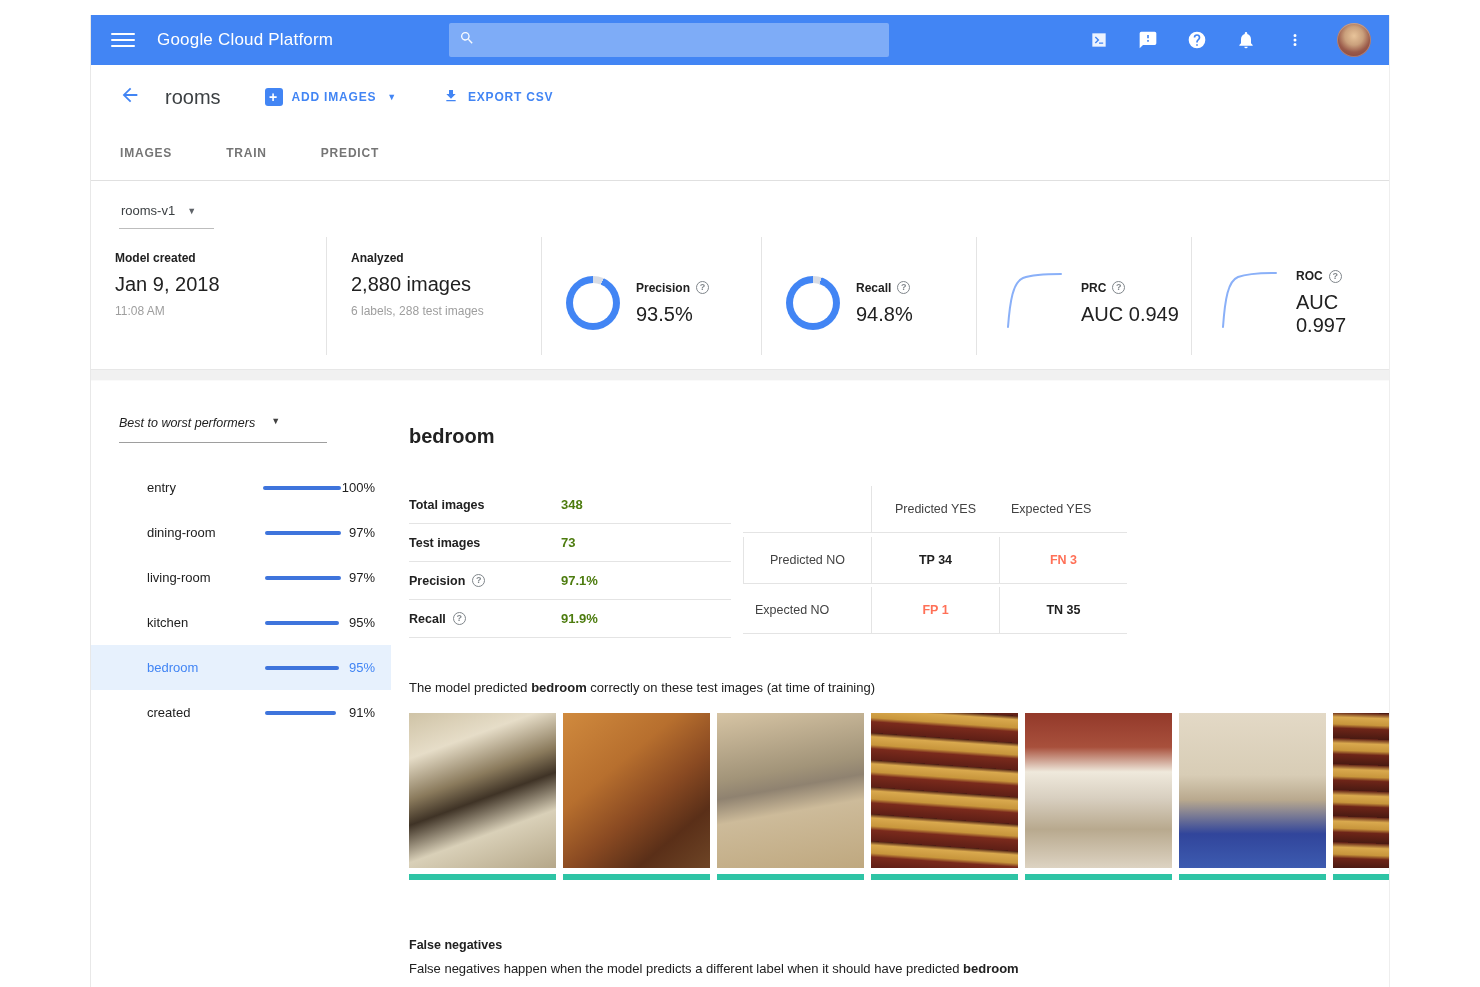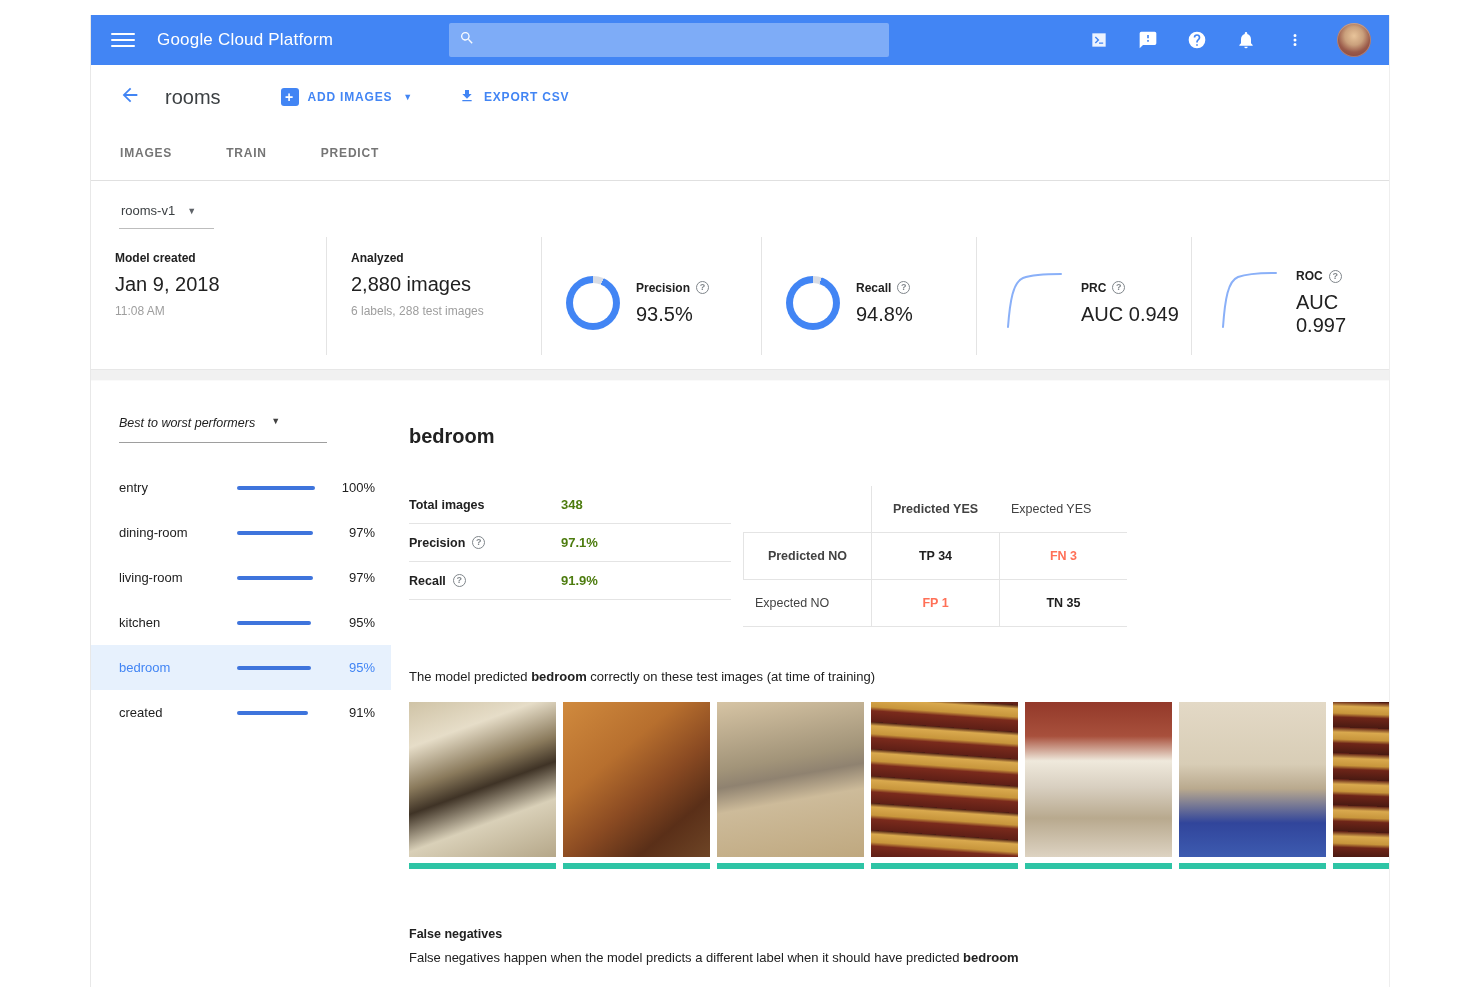--- a/index.html
+++ b/index.html
@@ -18,21 +18,21 @@
   .searchbox svg{opacity:.95;}
   .topbar-right{margin-left:auto;display:flex;align-items:center;gap:27px;}
   .tb-icon{width:22px;height:22px;display:flex;align-items:center;justify-content:center;cursor:pointer;}
   .avatar{width:34px;height:34px;border-radius:50%;margin-left:4px;cursor:pointer;
     background:radial-gradient(circle at 50% 38%, #e8c49a 0%, #caa07c 34%, #9a5a4a 60%, #7e3b38 100%);
     box-shadow:inset 0 0 0 1px rgba(255,255,255,.25);}
 
   
   .ds-header{height:64px;display:flex;align-items:center;padding-left:28px;}
   .back-btn{color:#4285f4;font-size:22px;cursor:pointer;width:24px;line-height:1;}
-  .ds-title{font-size:20px;color:#3c4043;margin-left:22px;margin-right:60px;}
+  .ds-title{font-size:20px;color:#3c4043;margin-left:22px;margin-right:44px;}
   .action-btn{display:flex;align-items:center;gap:9px;color:#4285f4;font-size:12px;font-weight:bold;
     letter-spacing:.8px;cursor:pointer;margin-right:46px;}
   .addimg-glyph{width:18px;height:18px;background:#4285f4;border-radius:3px;color:#fff;display:flex;
     align-items:center;justify-content:center;font-size:14px;font-weight:bold;line-height:1;}
   .caret{font-size:9px;color:#4285f4;margin-left:2px;}
 
   
   .tabs{height:52px;border-bottom:1px solid #e0e0e0;display:flex;align-items:stretch;padding-left:2px;}
   .tab{display:flex;align-items:center;padding:0 27px;font-size:12px;font-weight:bold;letter-spacing:.8px;
     color:#757575;cursor:pointer;border-bottom:3px solid transparent;}
@@ -62,40 +62,40 @@
   .divider-band{height:12px;background:#f1f1f1;border-top:1px solid #e7e7e7;border-bottom:1px solid #fafafa;margin-top:14px;}
 
   
   .content{display:flex;align-items:flex-start;}
   .sidebar{width:300px;flex:0 0 300px;padding-top:32px;}
   .sort-select{display:inline-flex;align-items:flex-start;gap:14px;margin-left:28px;font-size:12.5px;color:#212121;
     border-bottom:1px solid #9e9e9e;padding:2px 6px 12px 0;min-width:208px;cursor:pointer;font-style:italic;}
   .sort-select .caret{color:#424242;}
   .perf-list{margin-top:22px;}
   .perf-row{display:flex;align-items:center;height:45px;padding:0 16px 0 28px;cursor:pointer;}
-  .perf-label{width:118px;font-size:13px;color:#212121;}
+  .perf-label{width:118px;font-size:13px;color:#212121;margin-left:28px;}
   .perf-bar-wrap{width:80px;display:flex;}
   .perf-bar{height:4px;border-radius:2px;background:#3e74dc;}
   .perf-pct{margin-left:auto;font-size:13px;color:#212121;}
   .perf-row.selected{background:#e7f1fd;}
   .perf-row.selected .perf-label,.perf-row.selected .perf-pct{color:#4285f4;}
   .perf-row.selected .perf-bar{background:#3e74dc;}
 
   .detail{flex:1;padding:44px 0 0 18px;overflow:hidden;}
   .detail h2{margin:0;font-size:20px;font-weight:bold;color:#212121;}
   .tables-row{display:flex;margin-top:38px;}
 
   .metrics{width:322px;}
   .metric-row{display:flex;align-items:center;height:38px;border-bottom:1px solid #e4e4e4;}
   .metric-label{width:152px;font-size:12.5px;font-weight:bold;color:#212121;display:flex;align-items:center;gap:7px;}
   .metric-value{font-size:13px;color:#4d7c0f;font-weight:bold;}
 
   .matrix{margin-left:12px;display:grid;grid-template-columns:128px 128px 128px;}
   .mx-cell{height:47px;display:flex;align-items:center;justify-content:center;font-size:12.5px;color:#424242;}
-  .mx-colhead{border-bottom:1px solid #e4e4e4;font-weight:bold;}
+  .mx-colhead{border-bottom:1px solid #e4e4e4;}
   .mx-rowhead{justify-content:flex-start;padding-left:12px;border-bottom:1px solid #e4e4e4;}
   .mx-data{font-weight:bold;color:#212121;border-left:1px solid #e4e4e4;border-bottom:1px solid #e4e4e4;}
   .mx-corner{border-bottom:1px solid #e4e4e4;}
   .mx-head-l{border-left:1px solid #e4e4e4;}
   .mx-data.red{color:#ff7057;}
 
   .caption{margin-top:42px;font-size:13px;color:#212121;}
   .caption b{font-weight:bold;}
 
   .thumbs{margin-top:18px;display:flex;gap:7px;overflow:hidden;}
@@ -314,20 +314,26 @@
     <main class="detail">
       <h2>bedroom</h2>
 
       <div class="tables-row">
         <div class="metrics" id="metrics">
             <div class="metric-row">
               <div class="metric-label">
                 <span>Total images</span>
               </div>
               <div class="metric-value">348</div>
+            </div>
+            <div class="metric-row">
+              <div class="metric-label">
+                <span>Test images</span>
+              </div>
+              <div class="metric-value">73</div>
             </div>
             <div class="metric-row">
               <div class="metric-label">
                 <span>Precision</span>
                 <span class="help">?</span>
               </div>
               <div class="metric-value">97.1%</div>
             </div>
             <div class="metric-row">
               <div class="metric-label">

